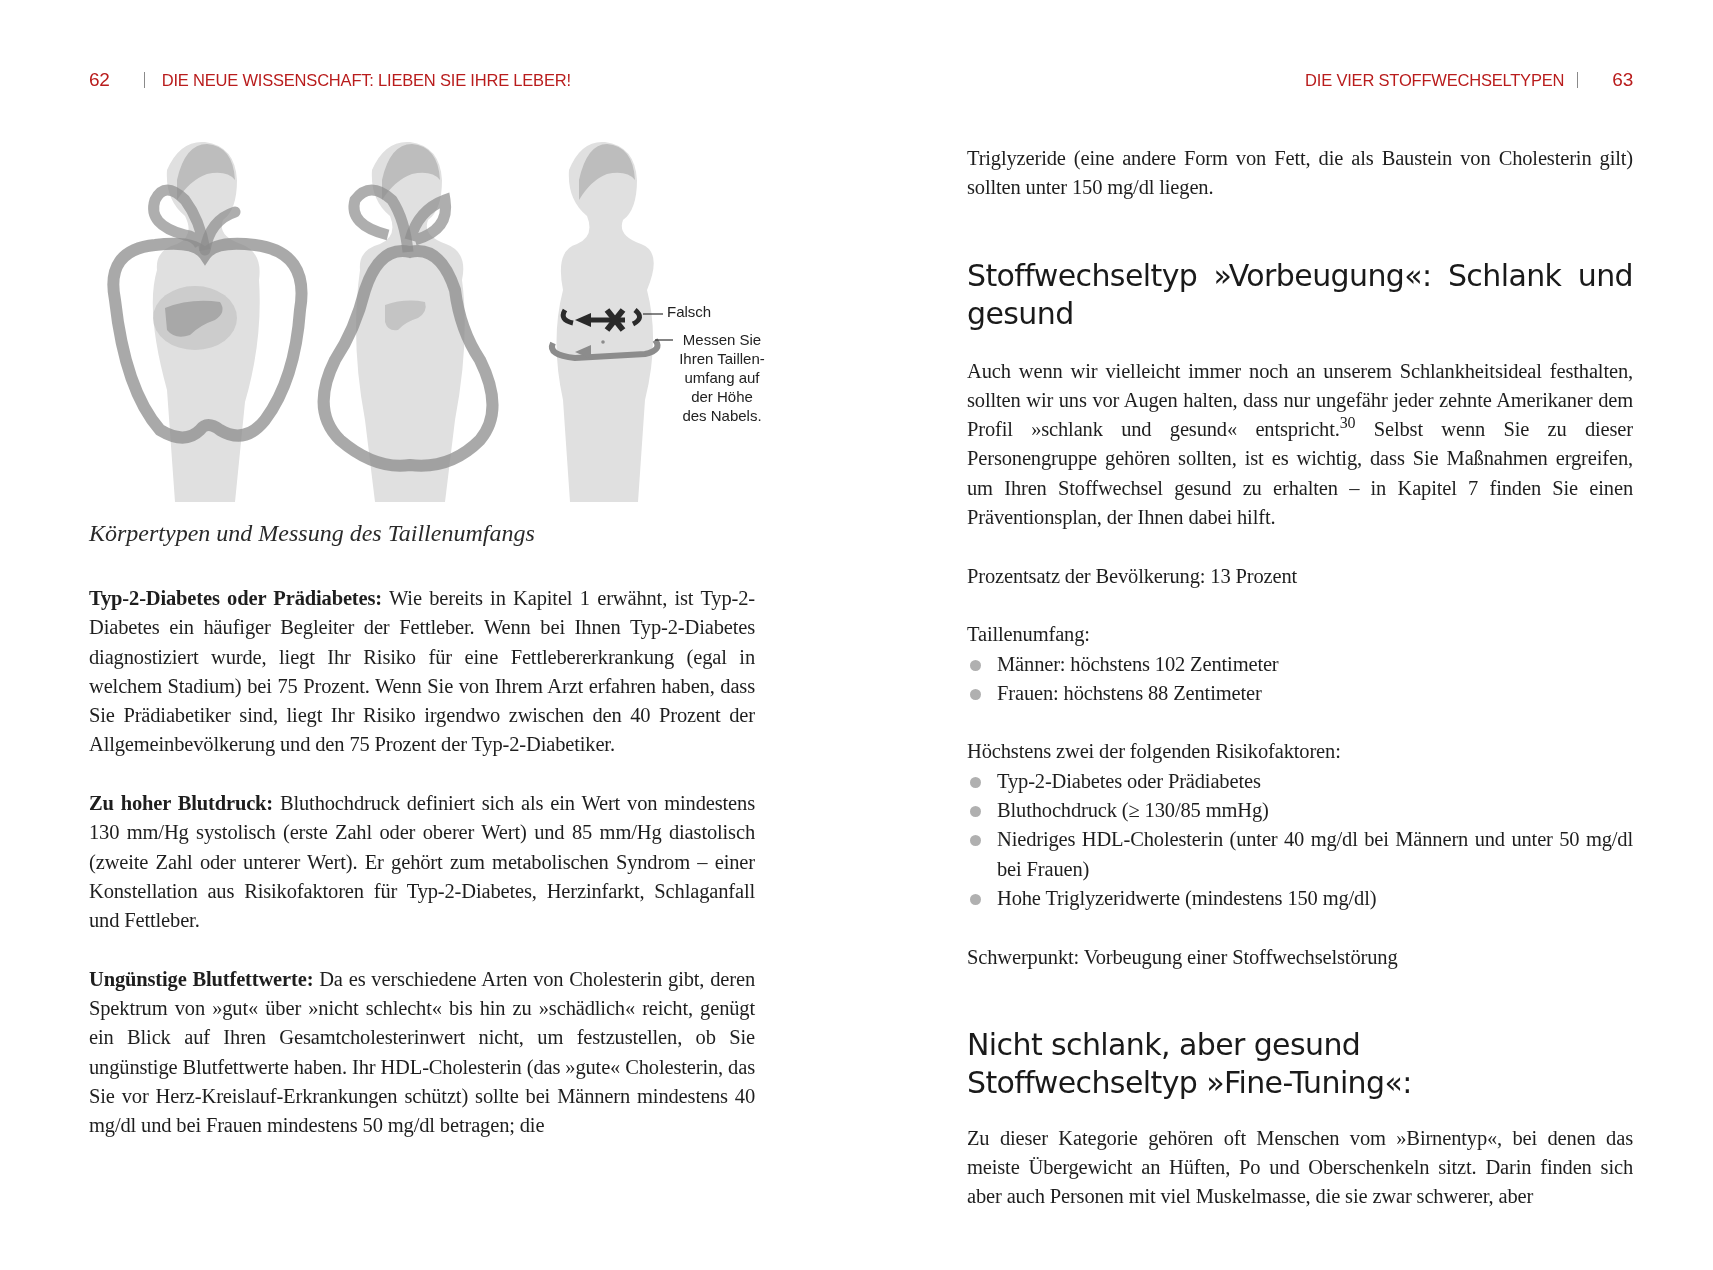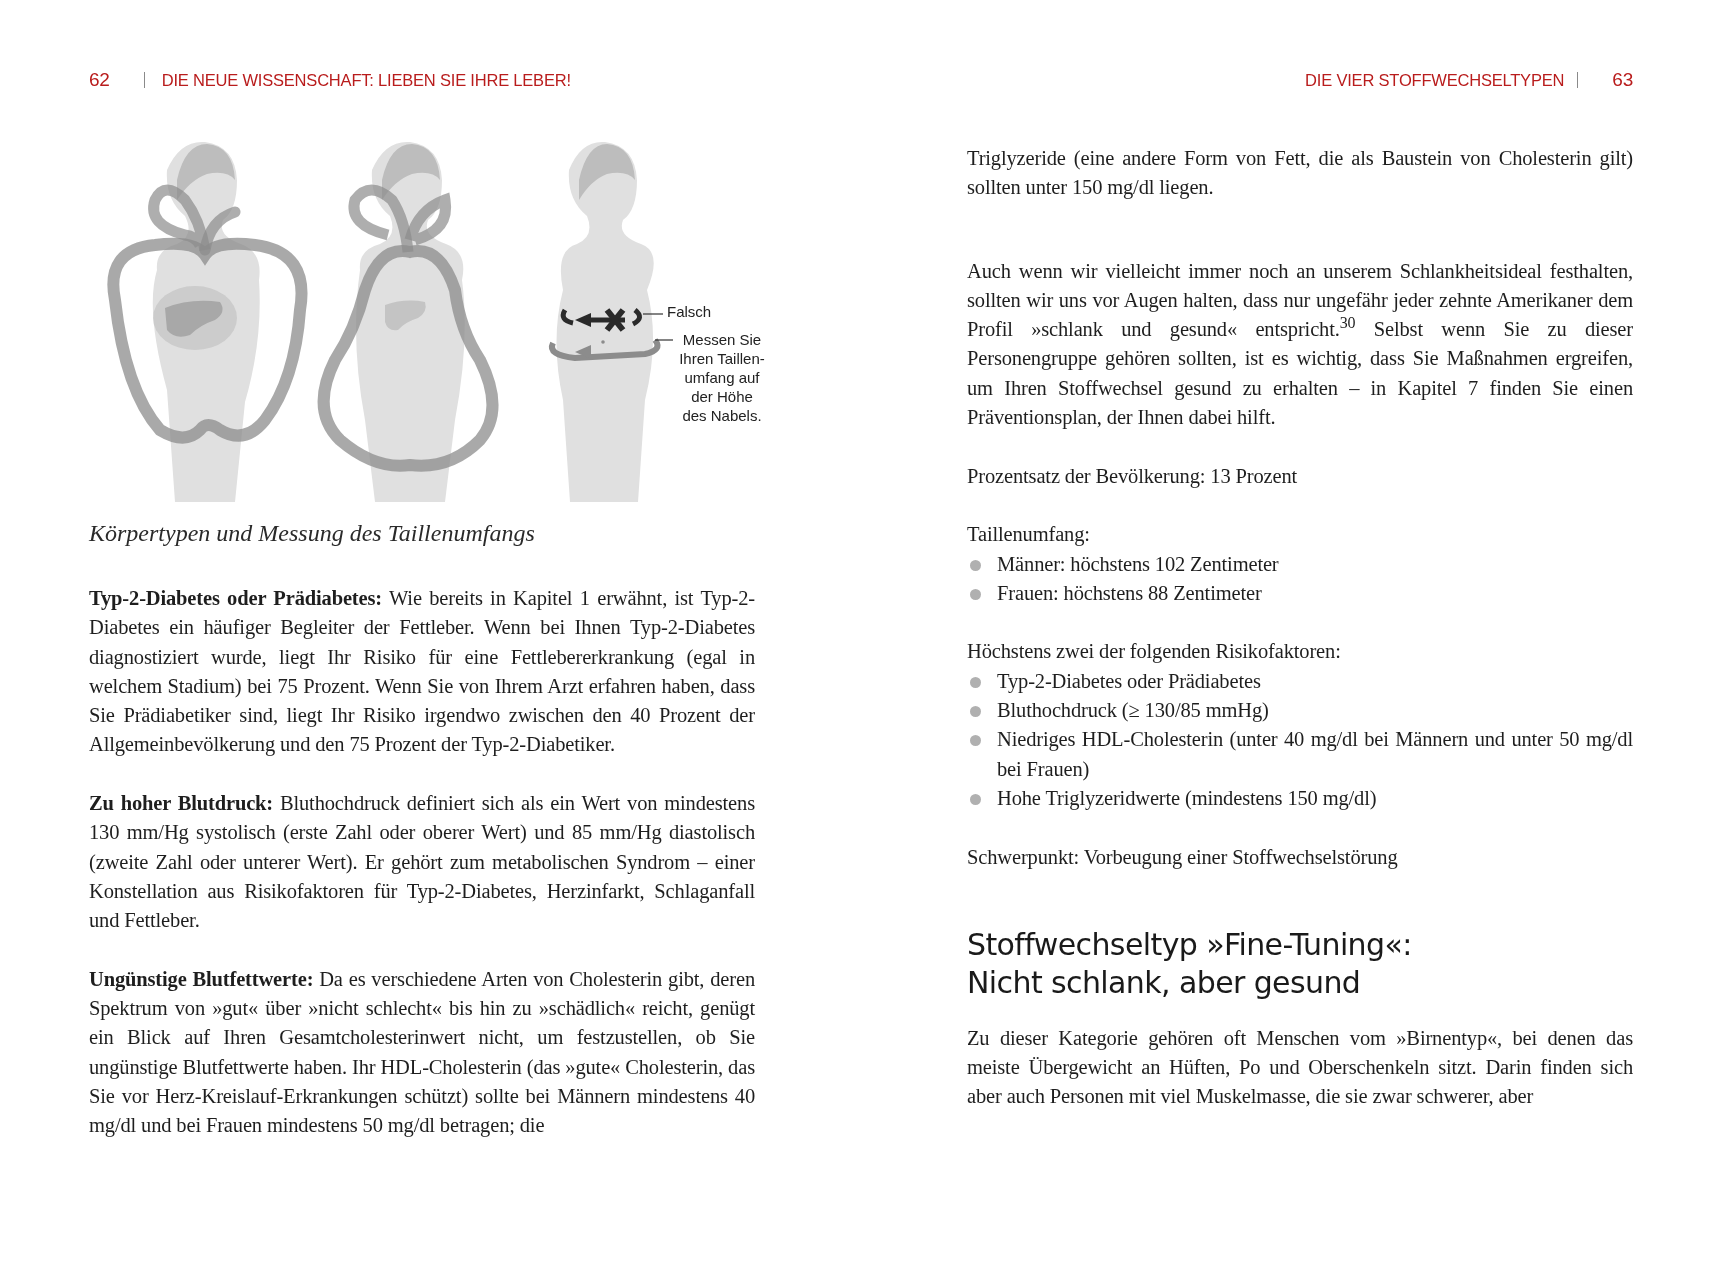--- a/index.html
+++ b/index.html
@@ -120,20 +120,21 @@
 
 <div class="running-head rh-right">
   <span>DIE VIER STOFFWECHSELTYPEN</span>
   <span class="sep"></span>
   <span class="pnum">63</span>
 </div>
 
 <div class="page-col right-col body-text" style="top:144px;">
   <p class="para" style="margin-bottom:54px;">Triglyzeride (eine andere Form von Fett, die als Baustein von Cholesterin gilt) sollten unter 150 mg/dl liegen.</p>
 
+  <h2 class="section" style="margin-bottom:24px;">Stoffwechseltyp »Vorbeugung«: Schlank und gesund</h2>
 
   <p class="para"><span>Auch wenn wir vielleicht immer noch an unserem Schlankheitsideal festhalten, sollten wir uns vor Augen halten, dass nur ungefähr jeder zehnte Amerikaner dem Profil »schlank und gesund« entspricht.</span><sup>30</sup><span> Selbst wenn Sie zu dieser Personengruppe gehören sollten, ist es wichtig, dass Sie Maßnahmen ergreifen, um Ihren Stoffwechsel gesund zu erhalten – in Kapitel 7 finden Sie einen Präventionsplan, der Ihnen dabei hilft.</span></p>
 
   <p class="para">Prozentsatz der Bevölkerung: 13 Prozent</p>
 
   <div class="para">
     <div>Taillenumfang:</div>
     <ul class="bullets">
       <li>Männer: höchstens 102 Zentimeter</li>
       <li>Frauen: höchstens 88 Zentimeter</li>
@@ -146,18 +147,18 @@
       <li>Typ-2-Diabetes oder Prädiabetes</li>
       <li>Bluthochdruck (≥ 130/85 mmHg)</li>
       <li>Niedriges HDL-Cholesterin (unter 40 mg/dl bei Männern und unter 50 mg/dl bei Frauen)</li>
       <li>Hohe Triglyzeridwerte (mindestens 150 mg/dl)</li>
     </ul>
   </div>
 
   <p class="para" style="margin-bottom:54px;">Schwerpunkt: Vorbeugung einer Stoffwechselstörung</p>
 
   <h2 class="section" style="margin-bottom:22px;">
+    <span style="display:block;">Nicht schlank, aber gesund</span>
     <span style="display:block;">Stoffwechseltyp »Fine-Tuning«:</span>
-    <span style="display:block;">Nicht schlank, aber gesund</span>
   </h2>
 
   <p class="para">Zu dieser Kategorie gehören oft Menschen vom »Birnentyp«, bei denen das meiste Übergewicht an Hüften, Po und Oberschenkeln sitzt. Darin finden sich aber auch Personen mit viel Muskelmasse, die sie zwar schwerer, aber</p>
 </div>
 
 </body></html>

